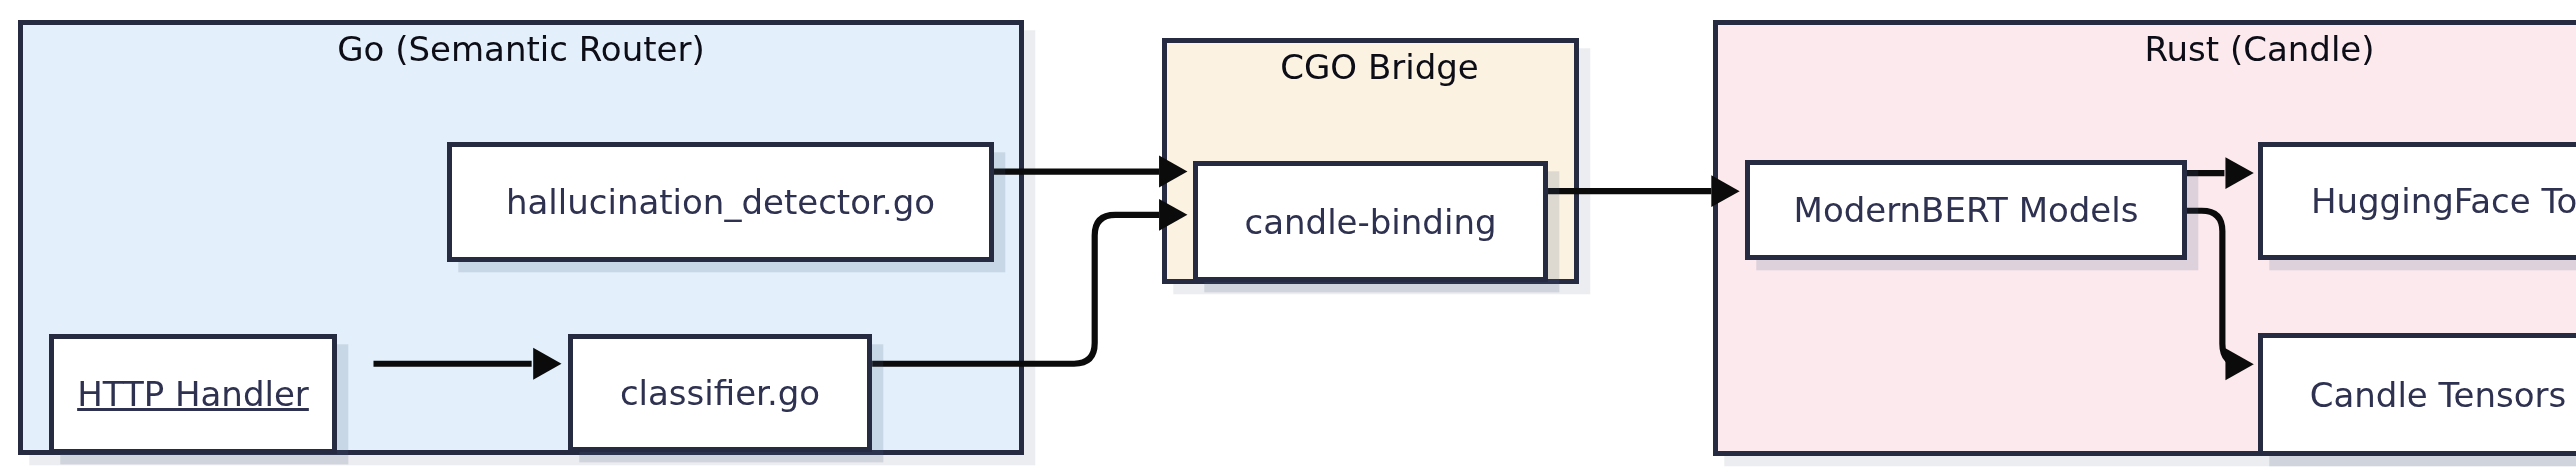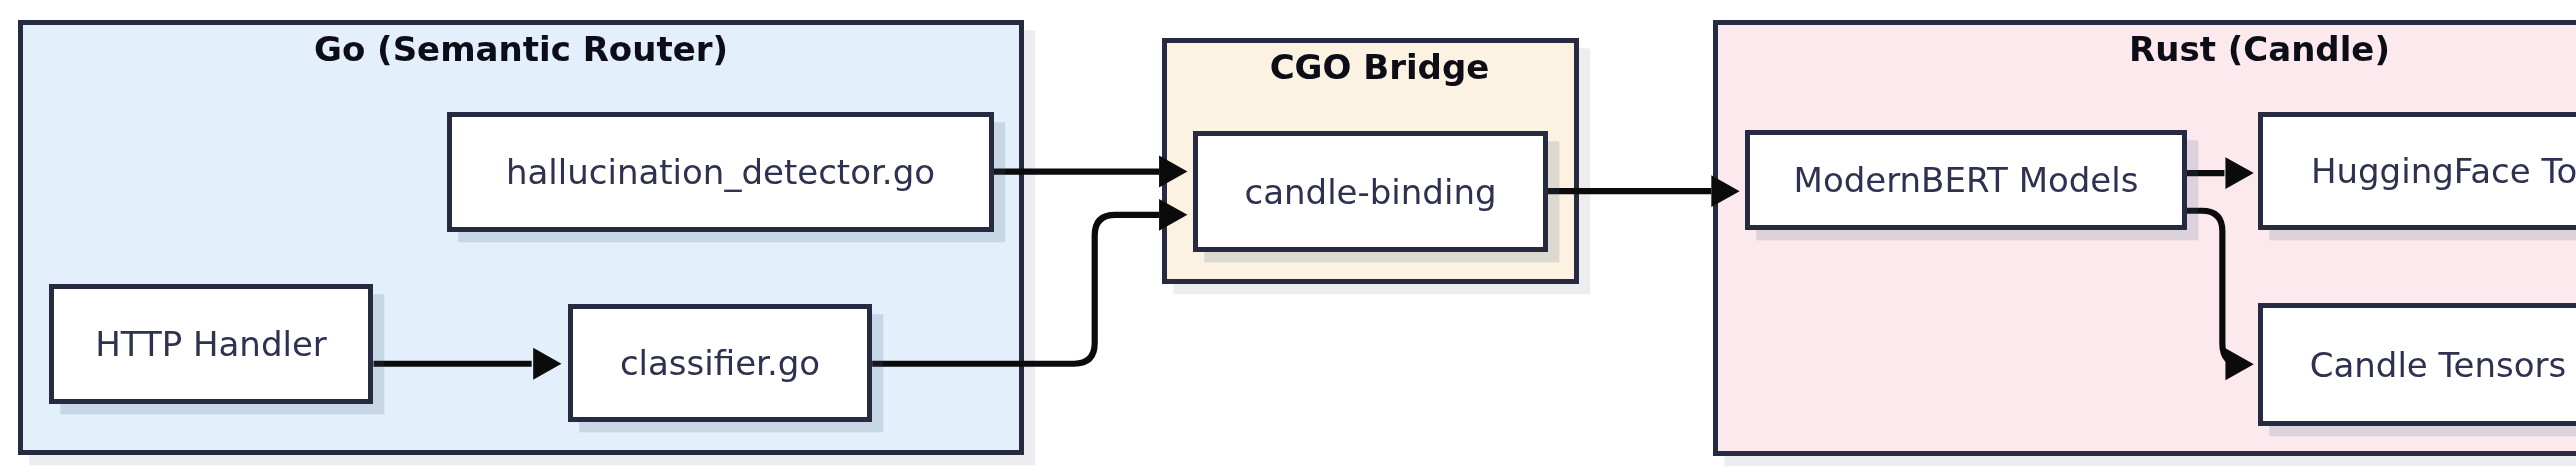--- a/index.html
+++ b/index.html
@@ -23,44 +23,45 @@
   }
   .container-box.go   { left: 18px;   top: 19.6px; width: 1006px; height: 435px; background: var(--go-fill); }
   .container-box.cgo  { left: 1162px; top: 38px; width: 417px;  height: 246px; background: var(--cgo-fill); }
   .container-box.rust { left: 1713px; top: 19.6px; width: 1093px; height: 436px; background: var(--rust-fill); }
 
   .container-title {
     position: absolute;
     text-align: center;
     font-size: 34px;
     line-height: 1.15;
-    font-weight: 700;
+    font-weight: 400;
     color: var(--title-text);
     letter-spacing: 0;
   }
   .container-title.go   { left: 18px;   width: 1006px; top: 30px; }
   .container-title.cgo  { left: 1171px; width: 417px;  top: 48px; }
   .container-title.rust { left: 1713px; width: 1093px; top: 30px; }
 
   .node {
     position: absolute;
     box-sizing: border-box;
     background: var(--node-fill);
     border: 5.2px solid var(--border);
     box-shadow: 11.3px 10.3px 0 0 var(--node-shadow);
     display: flex;
     align-items: center;
     justify-content: center;
     font-size: 34px;
     font-weight: 500;
     color: var(--label-text);
     white-space: nowrap;
+    margin-top: 30px;
   }
   .node.hallucination-detector { left: 447px;  top: 112px; width: 547px; height: 120px; }
-  .node.http-handler           { left: 49px;   top: 284px; width: 324px;  height: 120px; }
+  .node.http-handler           { left: 49px;   top: 304px; width: 288px;  height: 120px; text-decoration: underline; }
   .node.classifier             { left: 568px; top: 304px; width: 304px;  height: 118px; }
   .node.candle-binding         { left: 1193px; top: 131px; width: 355px;  height: 121px; }
   .node.modernbert             { left: 1745px; top: 130px; width: 442px;  height: 100px; }
   .node.hf-tokenizers          { left: 2258px; top: 112px; width: 513px;  height: 118px; }
   .node.candle-tensors         { left: 2258px; top: 303px; width: 360px;  height: 123px; }
 
   svg.edges {
     position: absolute;
     left: 0; top: 0;
     width: 2822px;

